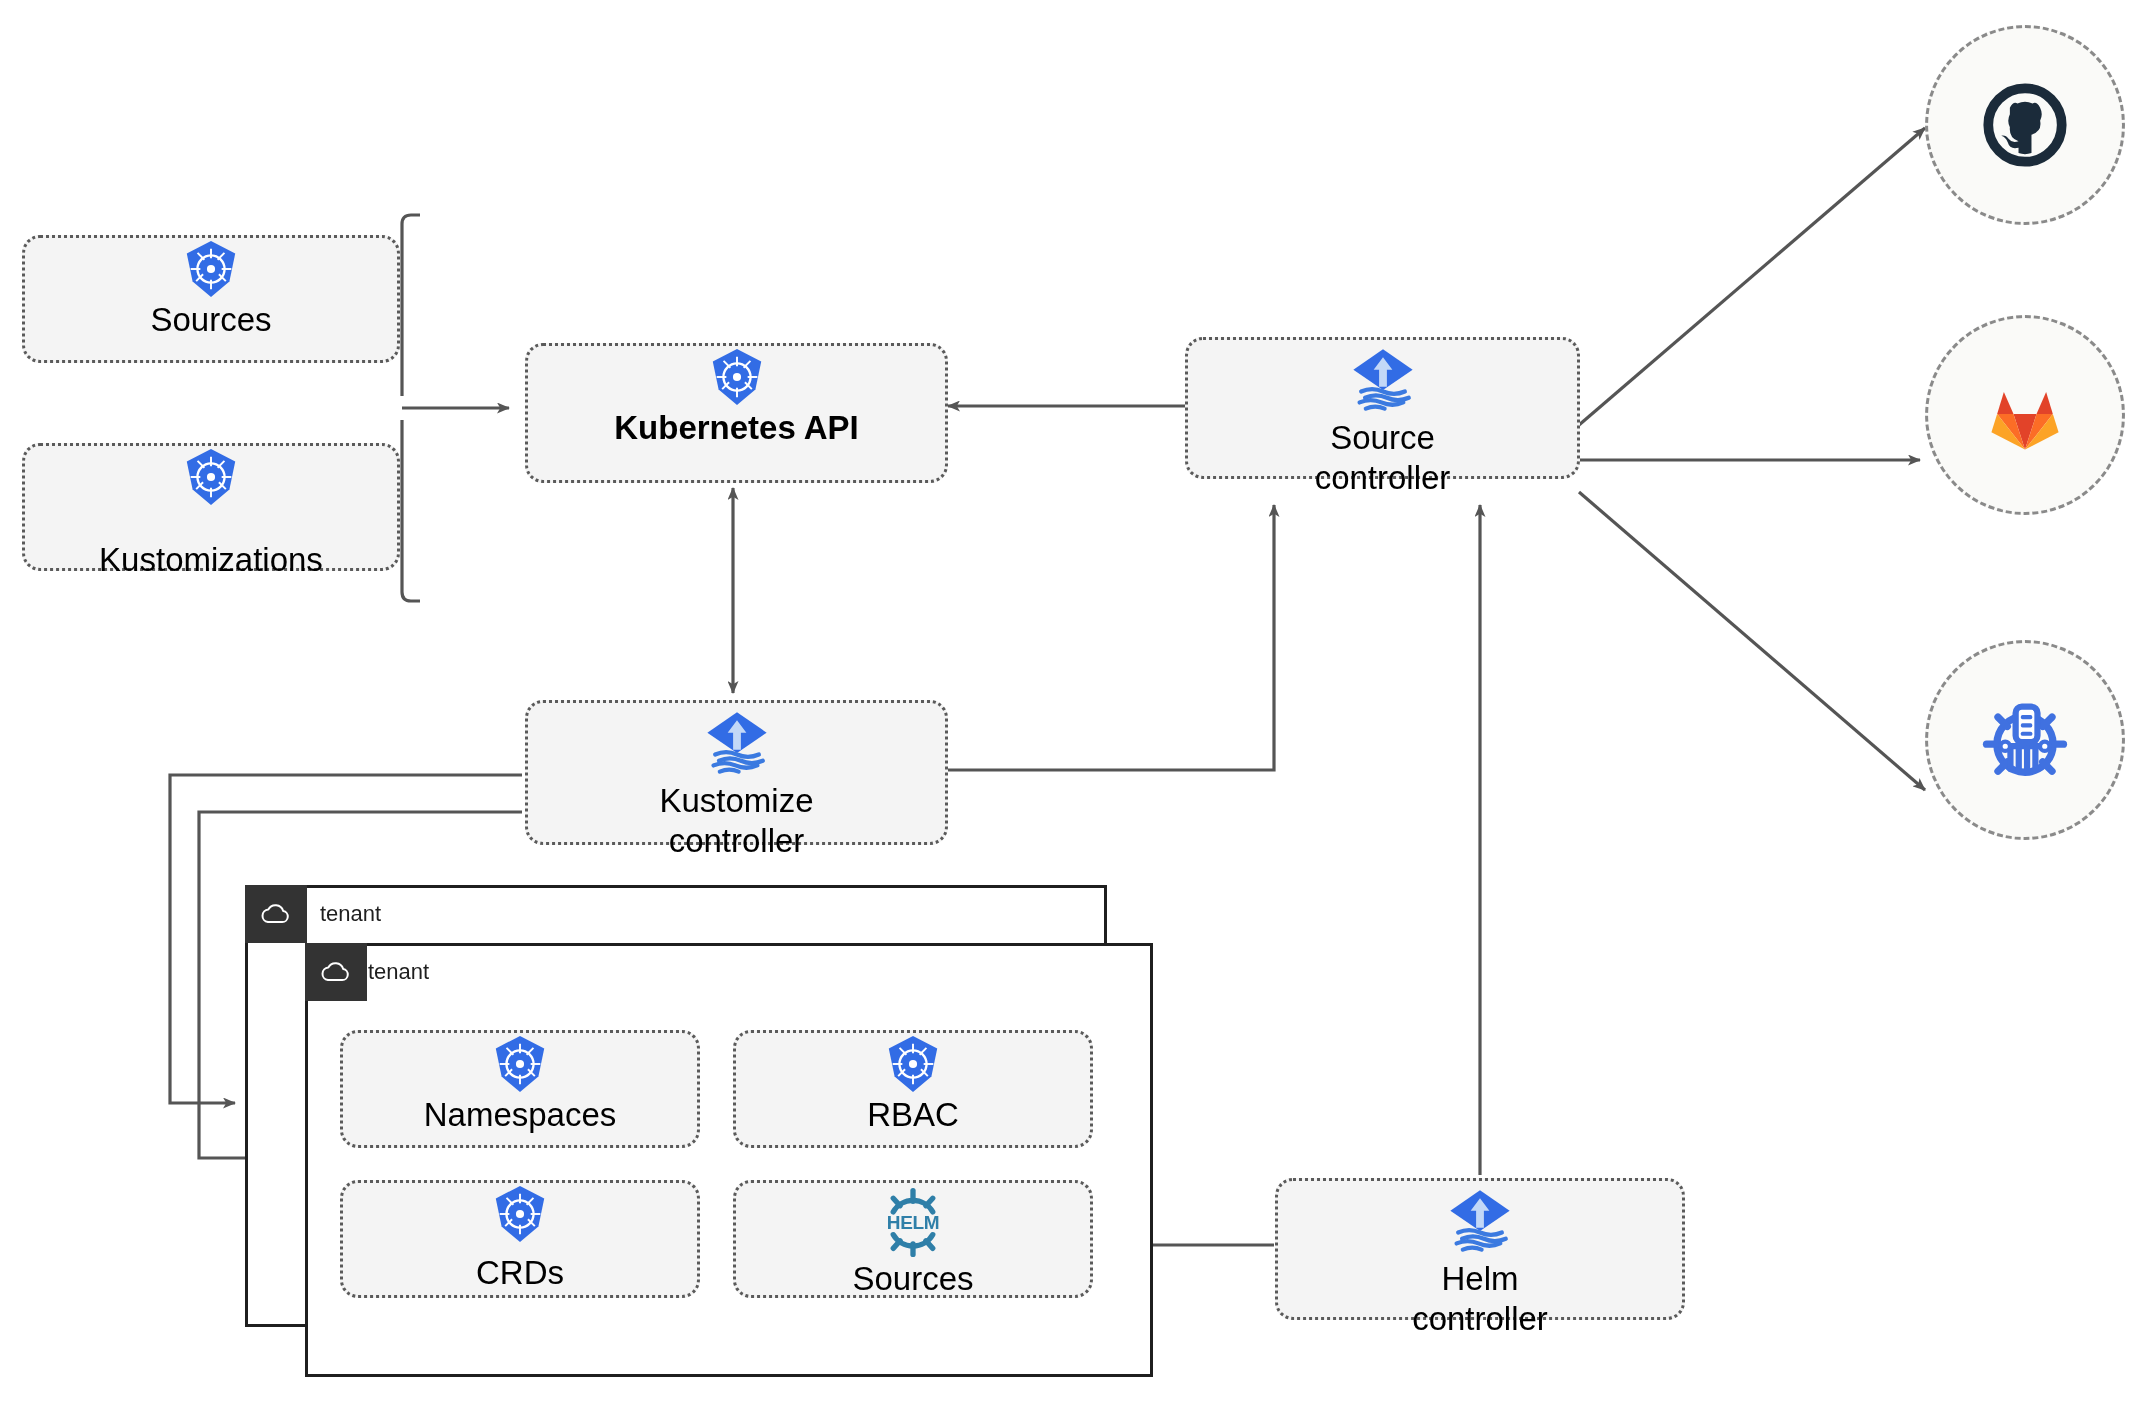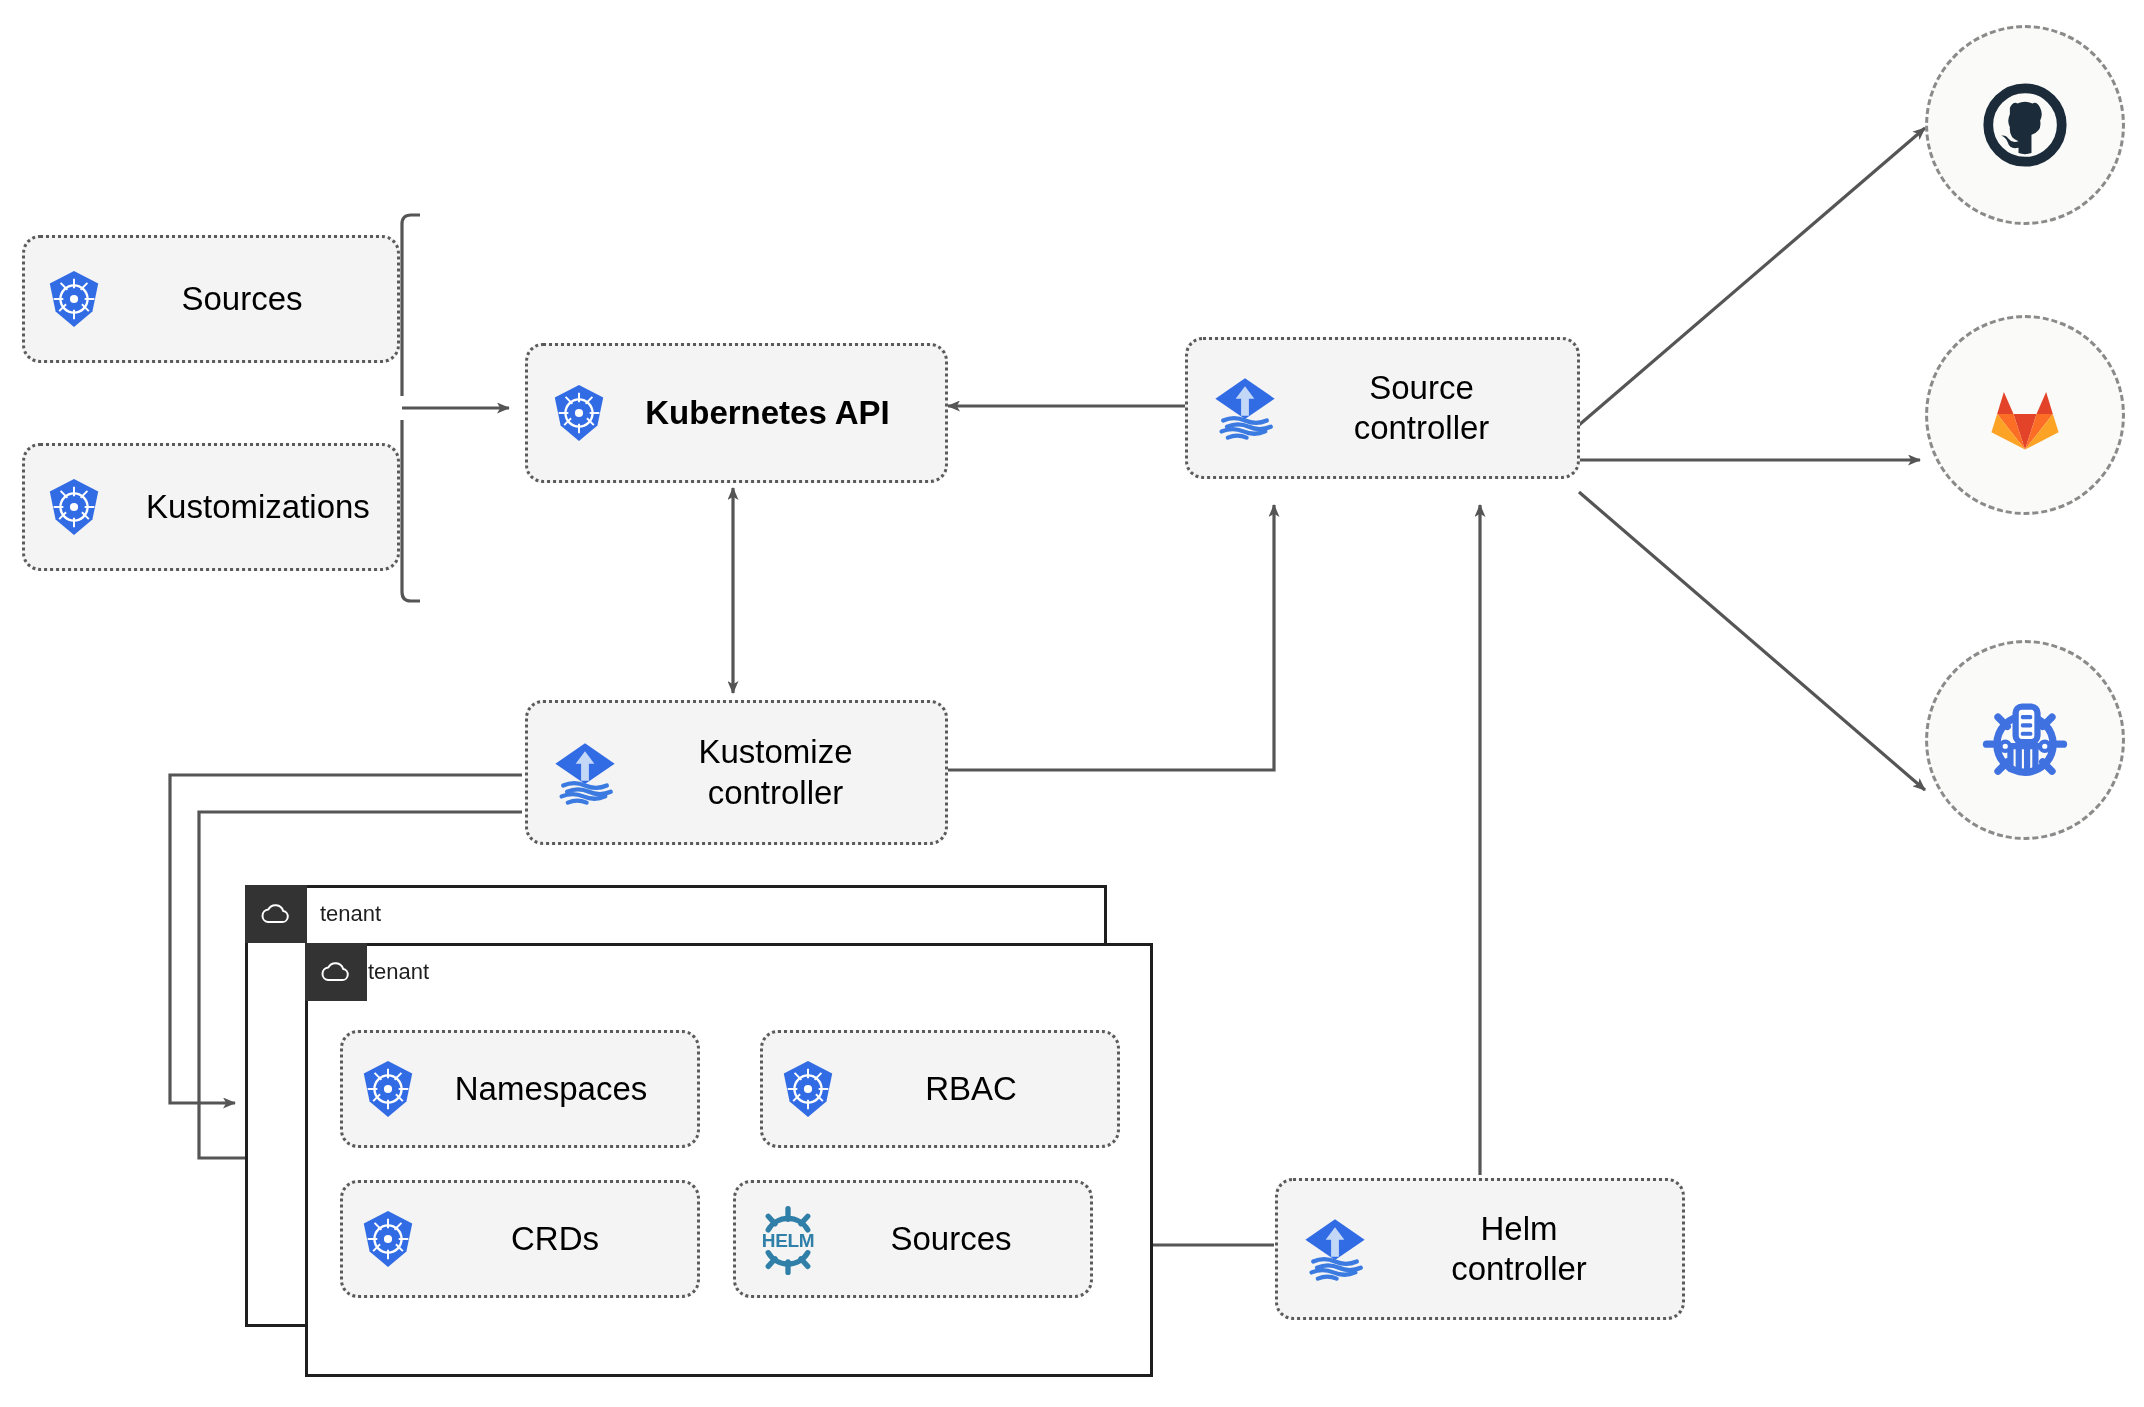--- a/index.html
+++ b/index.html
@@ -9,20 +9,21 @@
 
   
   .node{
     position:absolute;
     background:#f4f4f4;
     border:3px dotted #5a5a5a;
     border-radius:18px;
     display:flex;align-items:center;
     box-sizing:border-box;
     z-index:4;
+    flex-direction:column;
   }
   .node .label{
     color:#000;
     font-size:33px;
     line-height:1.22;
     white-space:pre-line;
     text-align:center;
     flex:1 1 auto;
   }
   .node .ico{flex:0 0 auto;display:flex;align-items:center;justify-content:center;}
@@ -305,21 +306,21 @@
           <path d="M39.5 38.1l1.4-1.4 7.1 7.1-1.4 1.4z"></path>
           <path d="M45.2 14.6l1.4 1.4-7.1 7.1-1.4-1.4z"></path>
           <path d="M23.1 36.7l1.4 1.4-7.1 7.1-1.4-1.4z"></path>
           <circle cx="32" cy="32" r="14" fill="none" stroke="#ffffff" stroke-width="2.4"></circle>
         </g>
       </svg>
     </span>
     <span class="label">Namespaces</span>
   </div>
 
-  <div class="node" style="left:760px;top:1030px;width:360px;height:118px;padding:0 14px;z-index:5;">
+  <div class="node" style="left:733px;top:1030px;width:360px;height:118px;padding:0 14px;z-index:5;">
     <span class="ico k8s-wrap">
       <svg viewBox="0 0 64 64" width="62" height="62" aria-hidden="true">
         <polygon points="32,3 57,16 51,45 32,61 13,45 7,16" fill="#326ce5"></polygon>
         <g fill="#ffffff">
           <circle cx="32" cy="32" r="4.2"></circle>
           <path d="M31 11h2v10h-2z"></path>
             <path d="M31 43h2v10h-2z"></path>
           <path d="M11 31h10v2H11z"></path>
             <path d="M43 31h10v2H43z"></path>
           <path d="M17.4 16.0l1.4-1.4 7.1 7.1-1.4 1.4z"></path>

